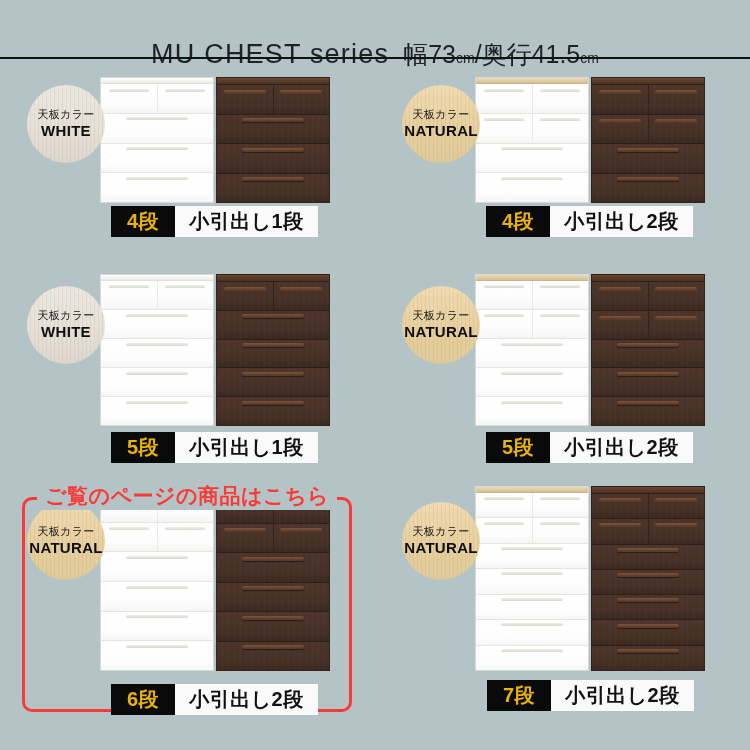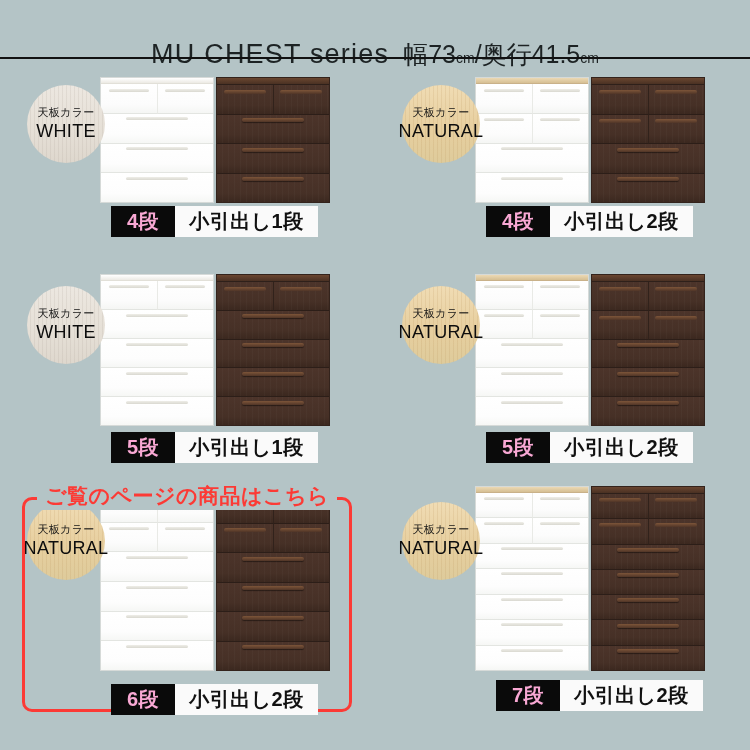--- a/index.html
+++ b/index.html
@@ -51,21 +51,21 @@
       linear-gradient(180deg,#ece7e0 0%,#e6e0d7 55%,#ded7cd 100%);
   }
   .color-badge.natural{
     background:
       repeating-linear-gradient(90deg,
         rgba(255,255,255,0) 0px, rgba(255,255,255,0) 3px,
         rgba(180,140,85,0.16) 3px, rgba(180,140,85,0.16) 4px),
       linear-gradient(180deg,#f0dcb4 0%,#e7cf9f 55%,#decb9b 100%);
   }
   .cb-top{font-size:11px;color:#141414;letter-spacing:0.3px;text-align:center;}
-  .cb-name{font-size:18px;font-weight:normal;color:#0d0d0d;letter-spacing:0.3px;}
+  .cb-name{font-size:15px;font-weight:bold;color:#0d0d0d;letter-spacing:0.3px;}
 
   
   .chest{position:absolute;z-index:2;}
   .chest .body{
     position:absolute;left:0;right:0;top:0;bottom:0;
     display:flex;flex-direction:column;
     box-sizing:border-box;
   }
   
   .chest.white .body{
@@ -146,21 +146,21 @@
   .chest.dark .split .half .handle{
     position:absolute;left:12%;right:12%;top:17%;height:4px;border-radius:2px;
     background:linear-gradient(180deg,#7d5539,#503527);
   }
 
   
   .labelbar{
     position:absolute;display:flex;align-items:stretch;z-index:5;height:31px;
   }
   .tier-badge{
-    background:#0a0a0a;color:#f9a8d4;
+    background:#0a0a0a;color:#eab308;
     display:flex;align-items:center;justify-content:center;
     font-size:20px;font-weight:bold;padding:0 16px;letter-spacing:0.5px;
   }
   .sub-badge{
     background:#fafafa;color:#111;
     display:flex;align-items:center;justify-content:center;
     font-size:20px;font-weight:bold;padding:0 14px;letter-spacing:0.5px;
   }
 
   
@@ -590,18 +590,18 @@
             <div class="handle"></div>
           </div>
           <div class="drawer">
             <div class="handle"></div>
           </div>
           <div class="drawer">
             <div class="handle"></div>
           </div>
         </div>
       </div>
-      <div class="labelbar" style="left:121px;top:216px;">
+      <div class="labelbar" style="left:112px;top:216px;">
         <div class="tier-badge">7段</div>
         <div class="sub-badge">小引出し2段</div>
       </div>
     </div>
   </div>
 
 </body></html>

